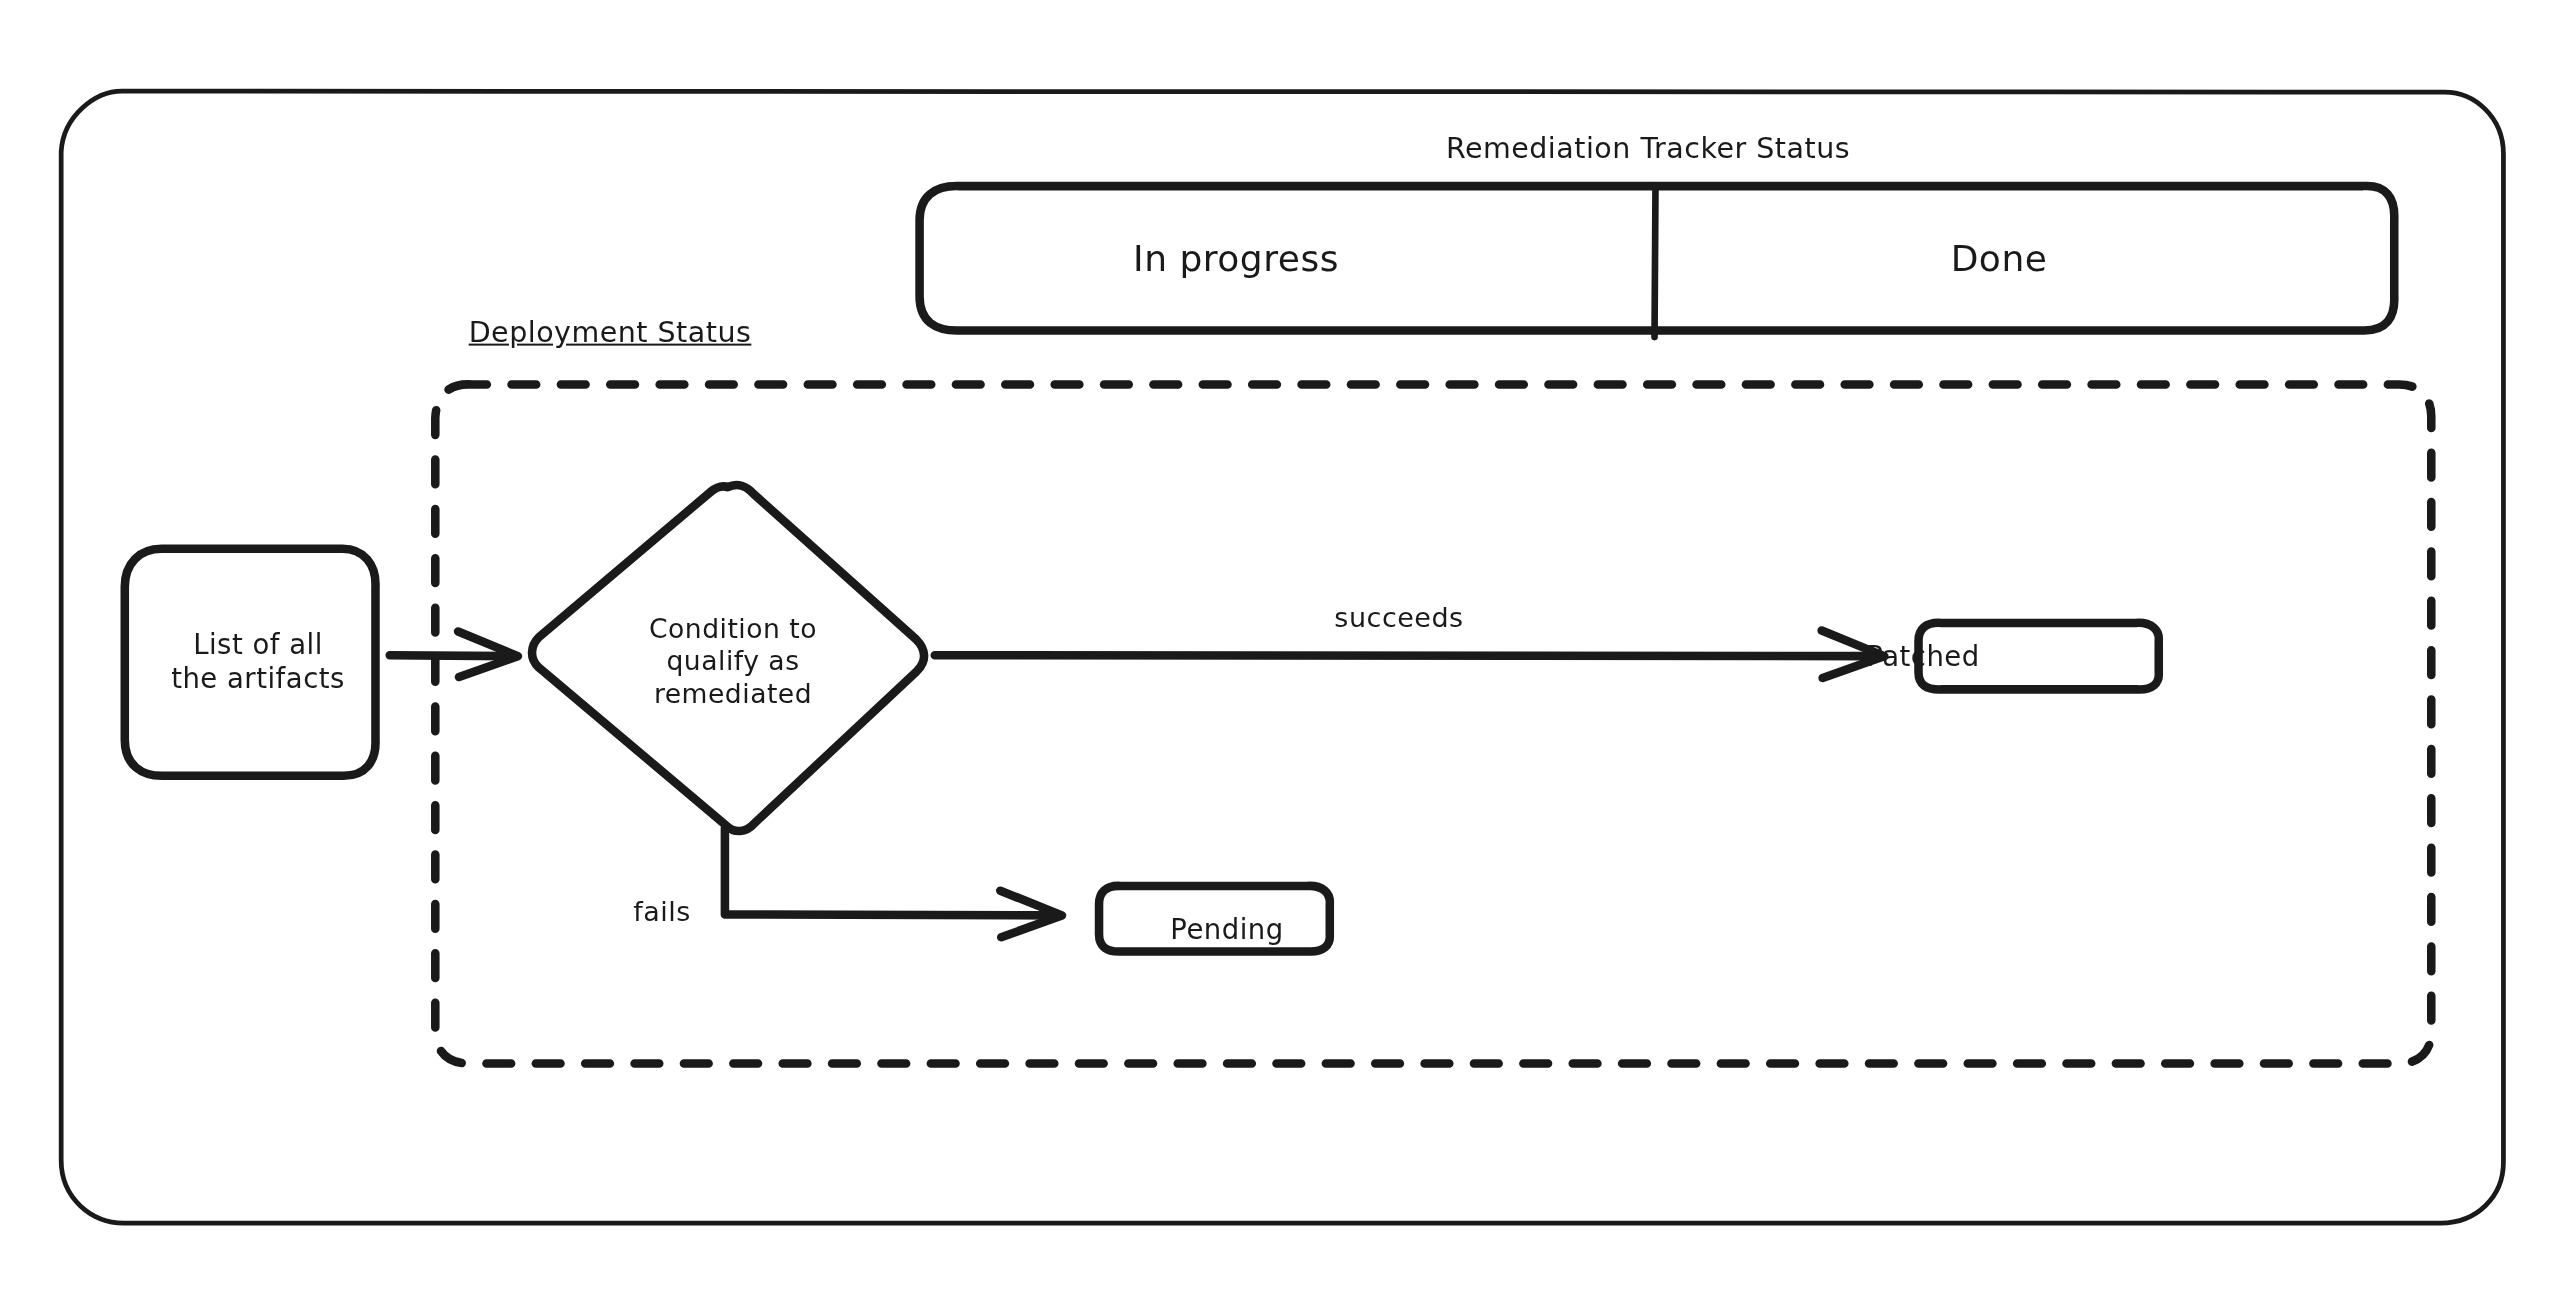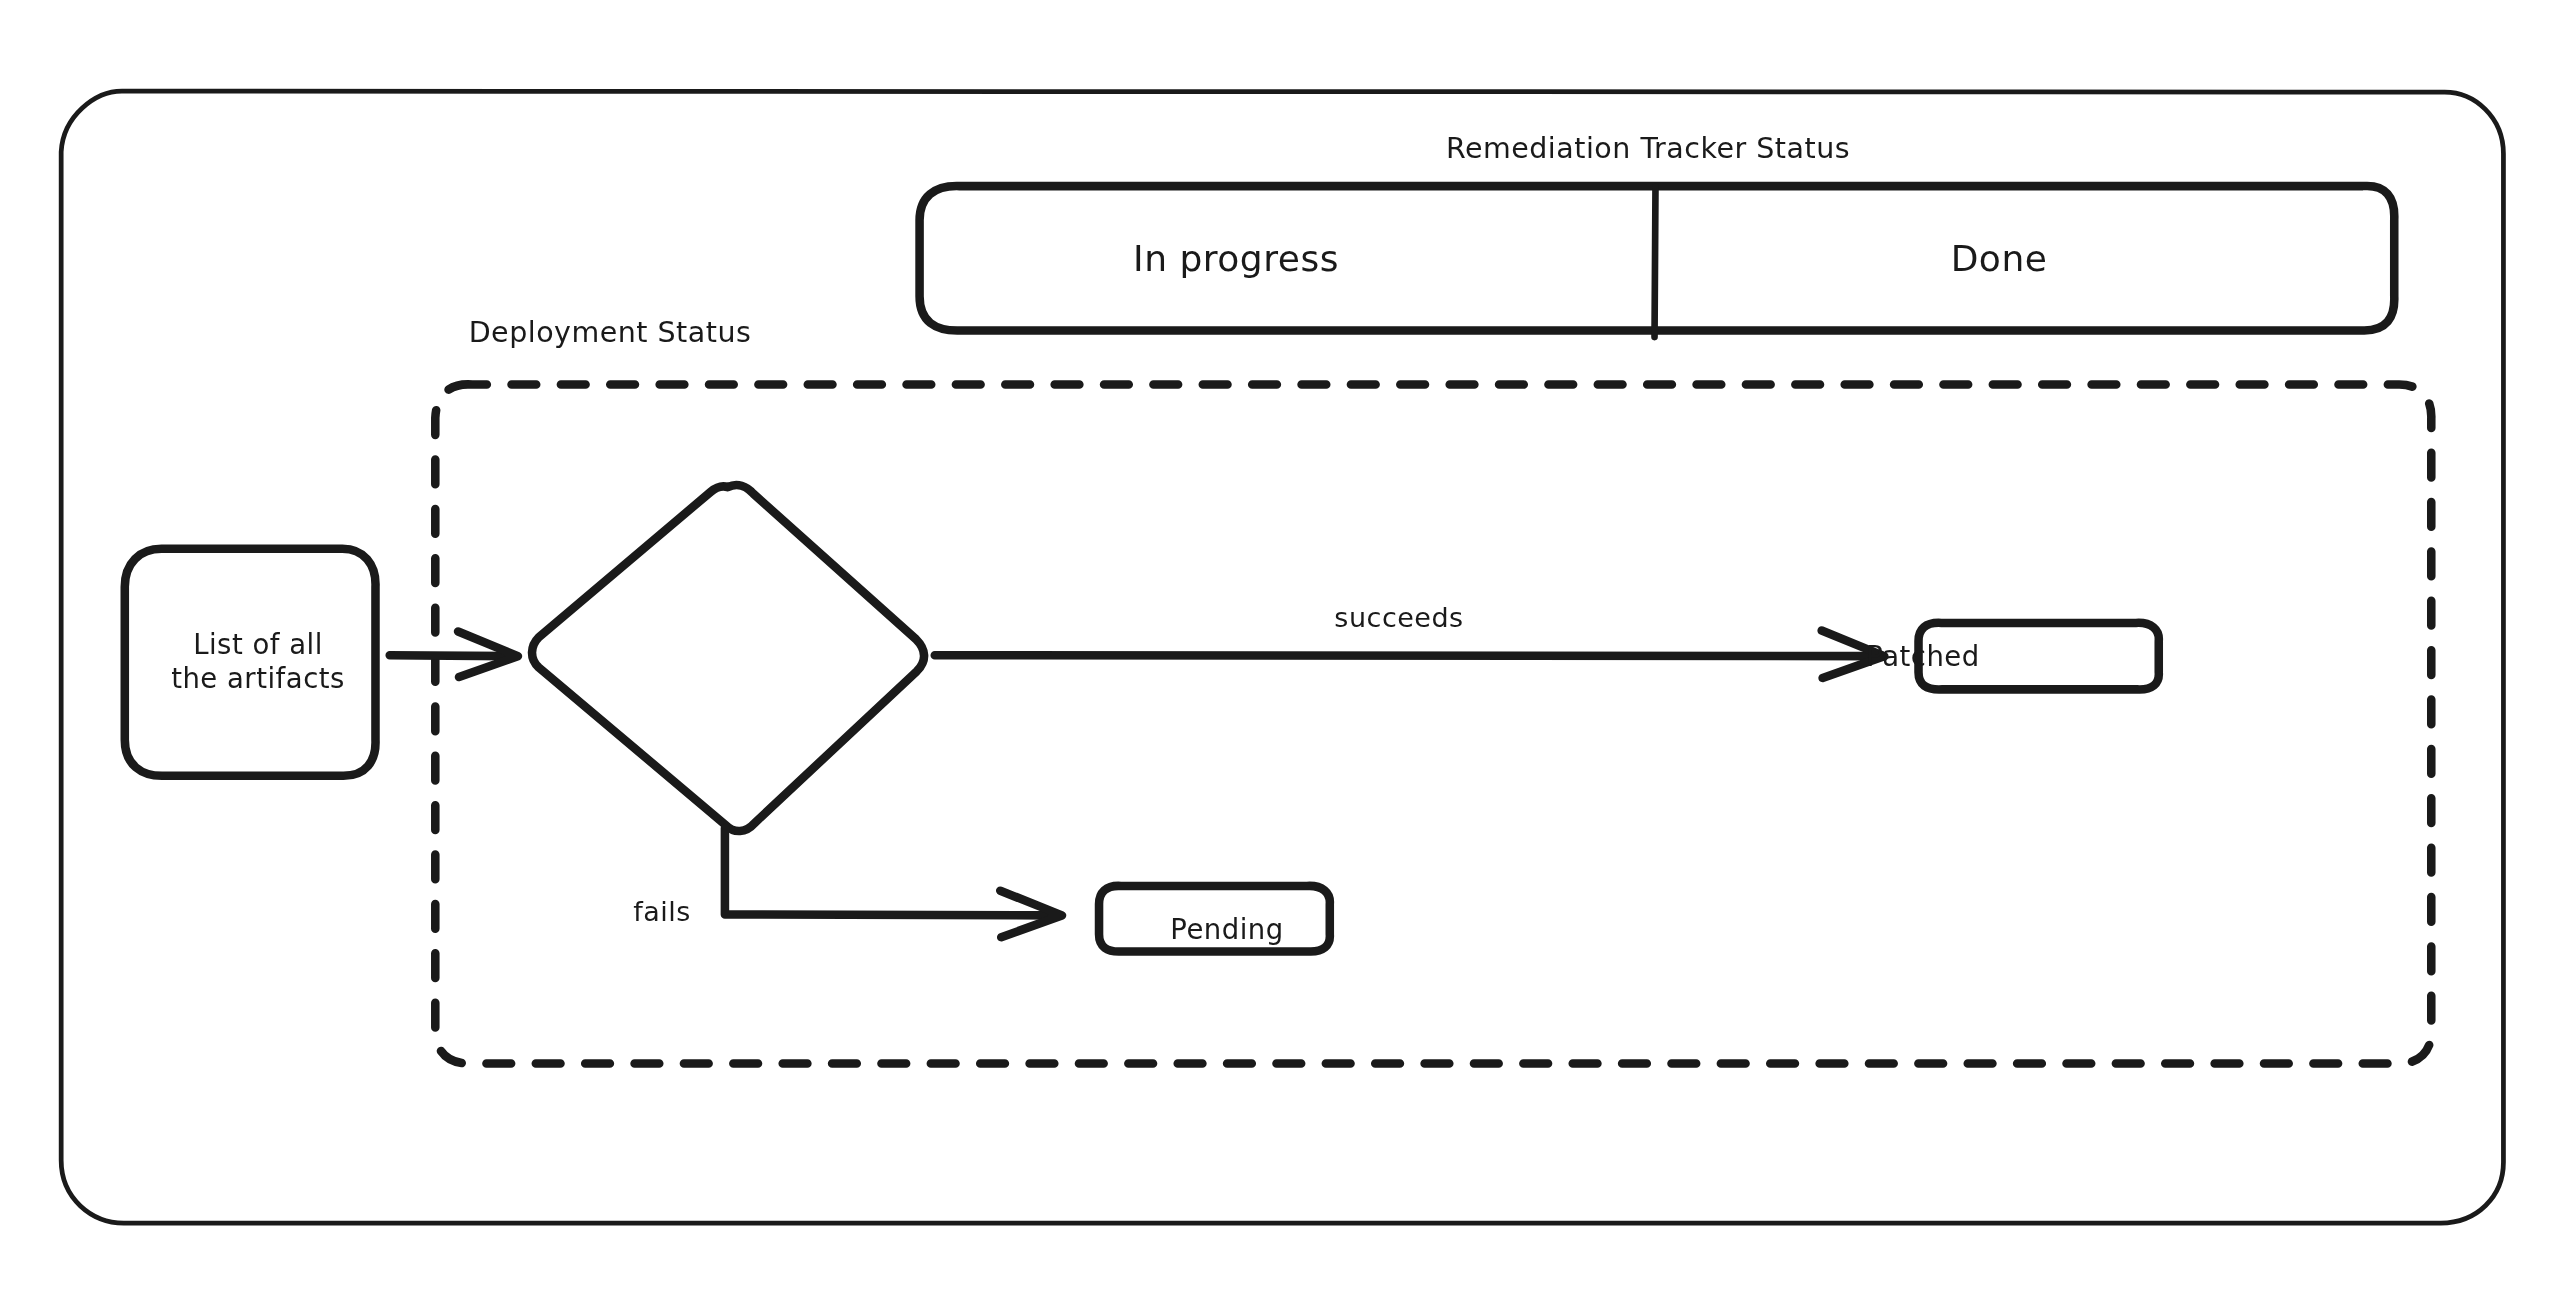--- a/index.html
+++ b/index.html
@@ -152,24 +152,25 @@
          Z"></path>
 
   </svg>
 
   <div class="lbl lbl-title" style="left:1648px; top:149px;">Remediation Tracker Status</div>
 
   <div class="lbl lbl-lane" style="left:1236px; top:259px;">In progress</div>
 
   <div class="lbl lbl-lane" style="left:1999px; top:259px;">Done</div>
 
-  <div class="lbl lbl-group" style="left:610px; top:333px;">Deployment Status</div>
+  <div class="lbl lbl-group" style="left:610px; top:333px;text-decoration:underline;">Deployment Status</div>
 
   <div class="lbl lbl-node" style="left:250px; top:662px;margin-left:8px;"><span>List of all</span><br><span>the artifacts</span></div>
 
+  <div class="lbl lbl-node-sm" style="left:733px; top:662px;"><span>Condition to</span><br><span>qualify as</span><br><span>remediated</span></div>
 
   <div class="lbl lbl-edge" style="left:1399px; top:618px;">succeeds</div>
 
   <div class="lbl lbl-edge" style="left:662px; top:912px;">fails</div>
 
   <div class="lbl lbl-node" style="left:1923px; top:657px;">Patched</div>
 
   <div class="lbl lbl-node" style="left:1227px; top:930px;">Pending</div>
 
 </div>

